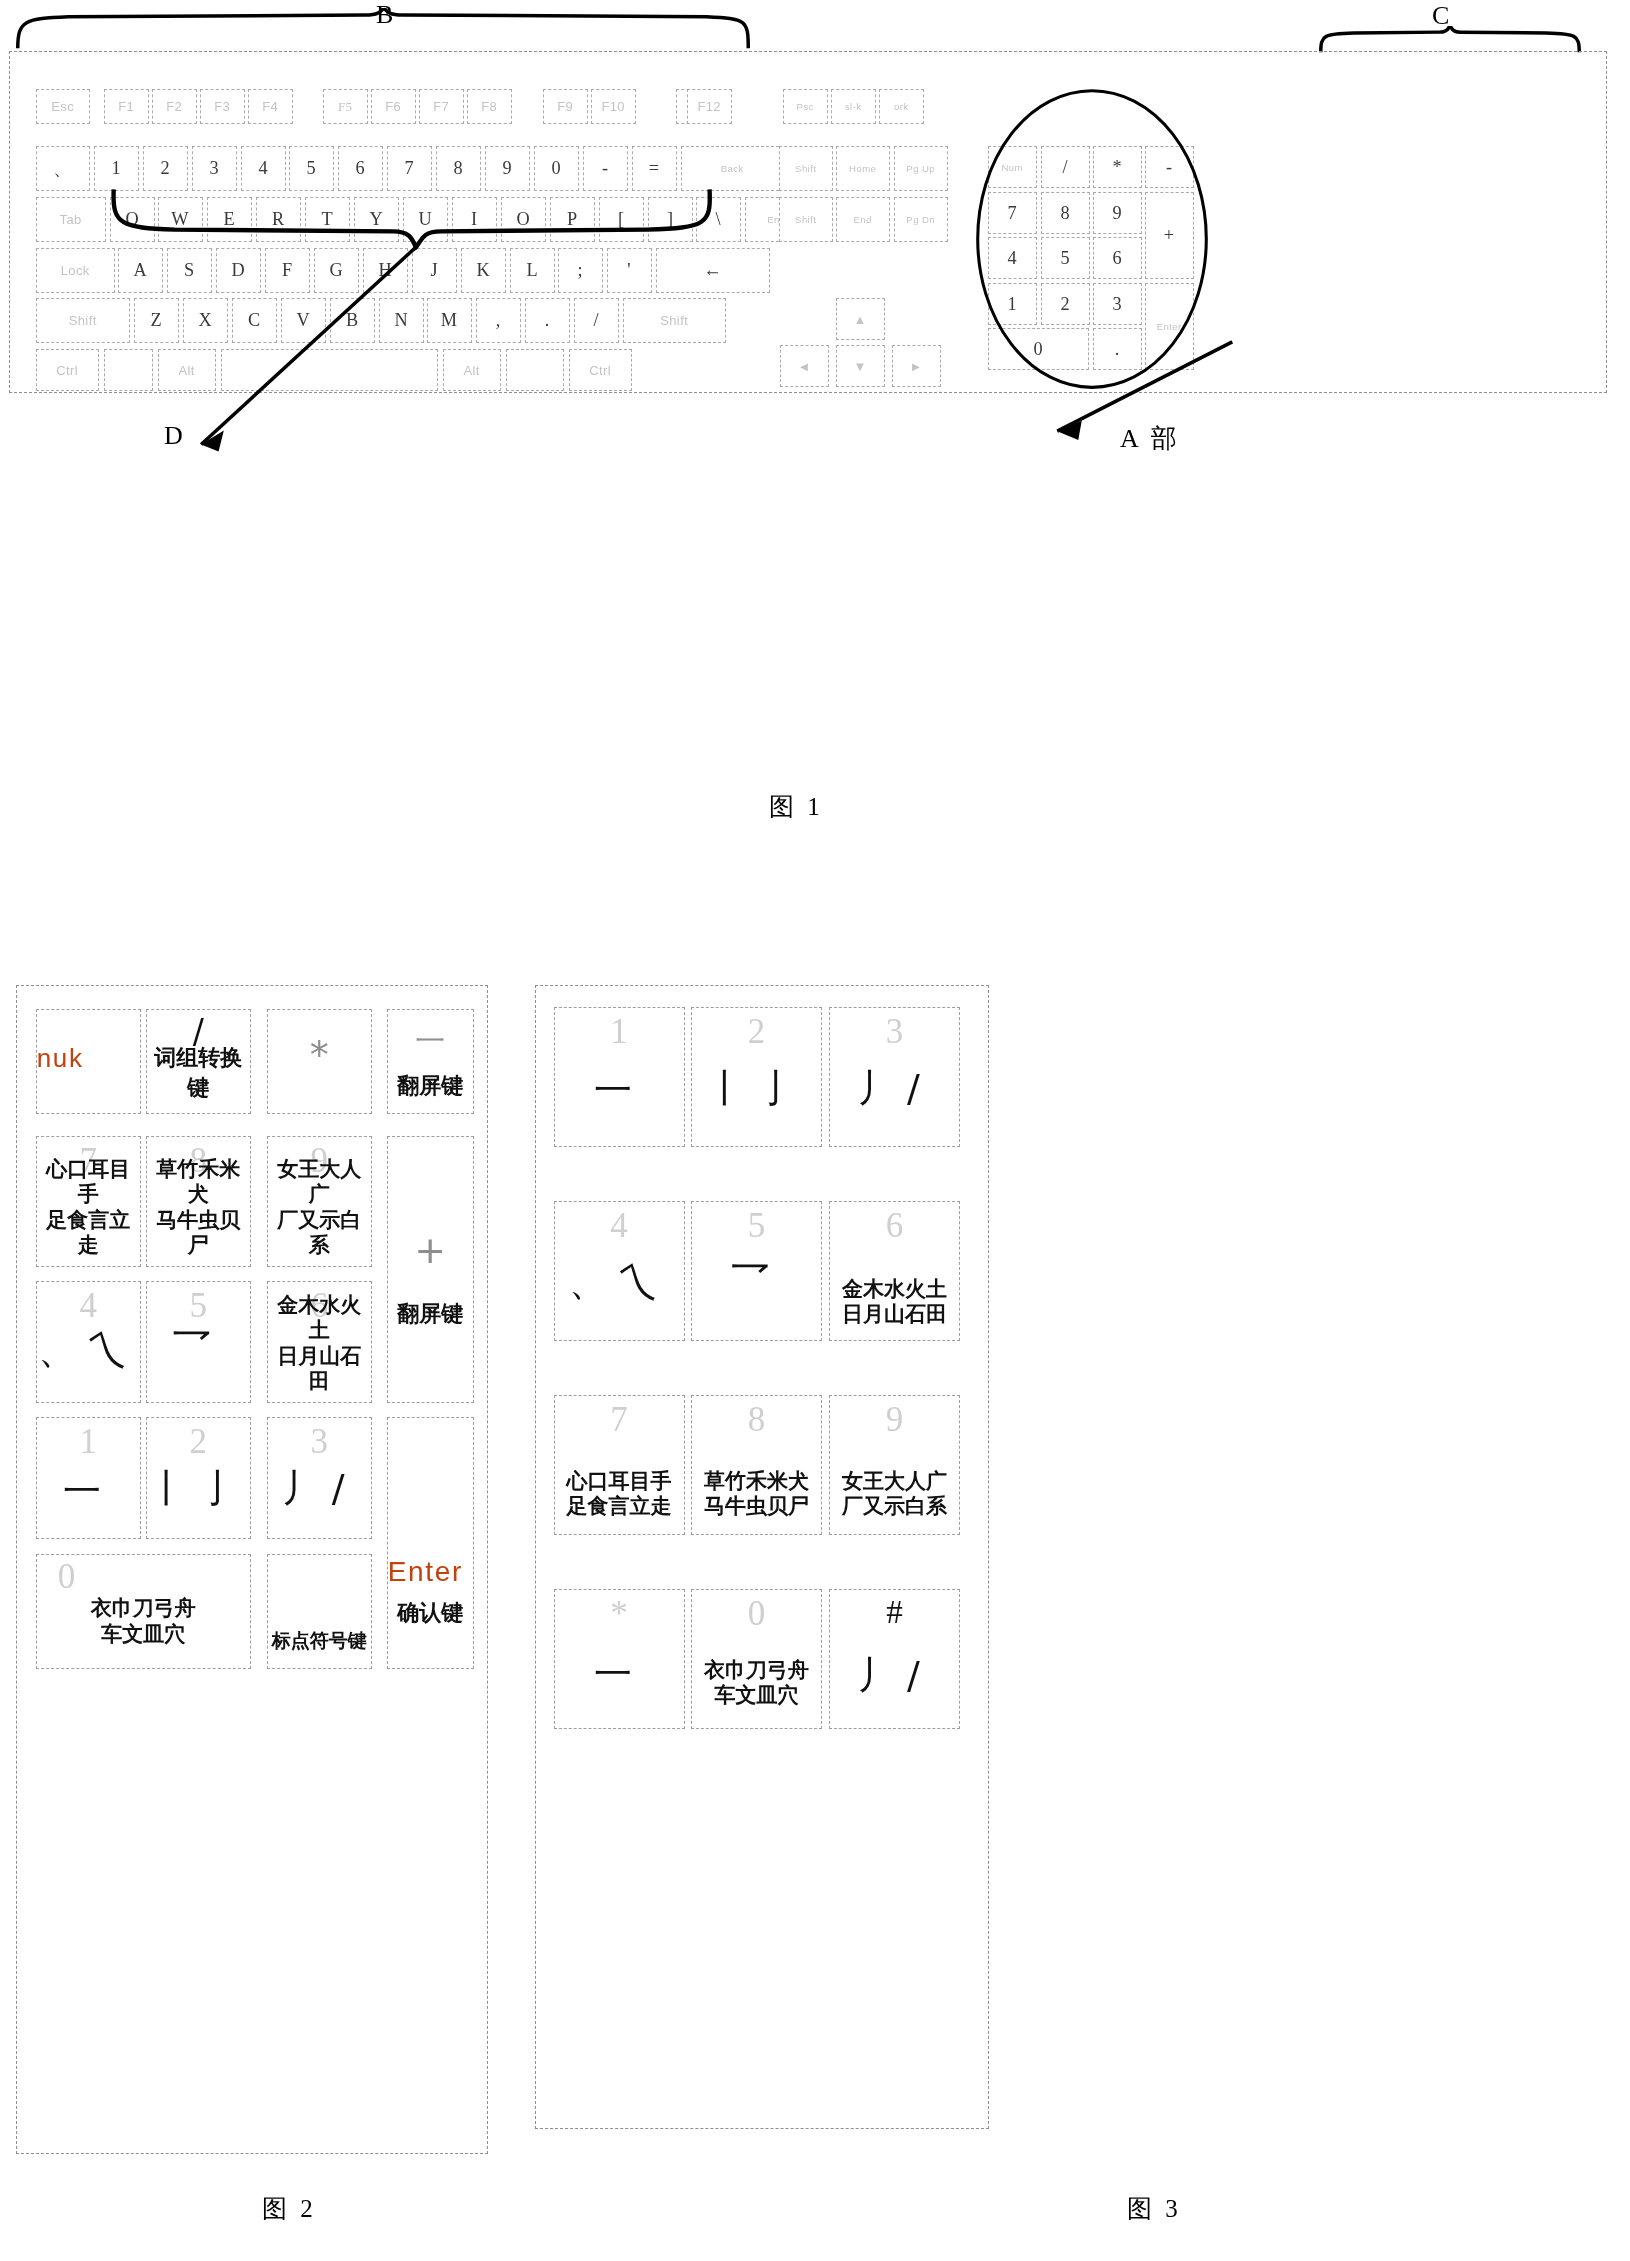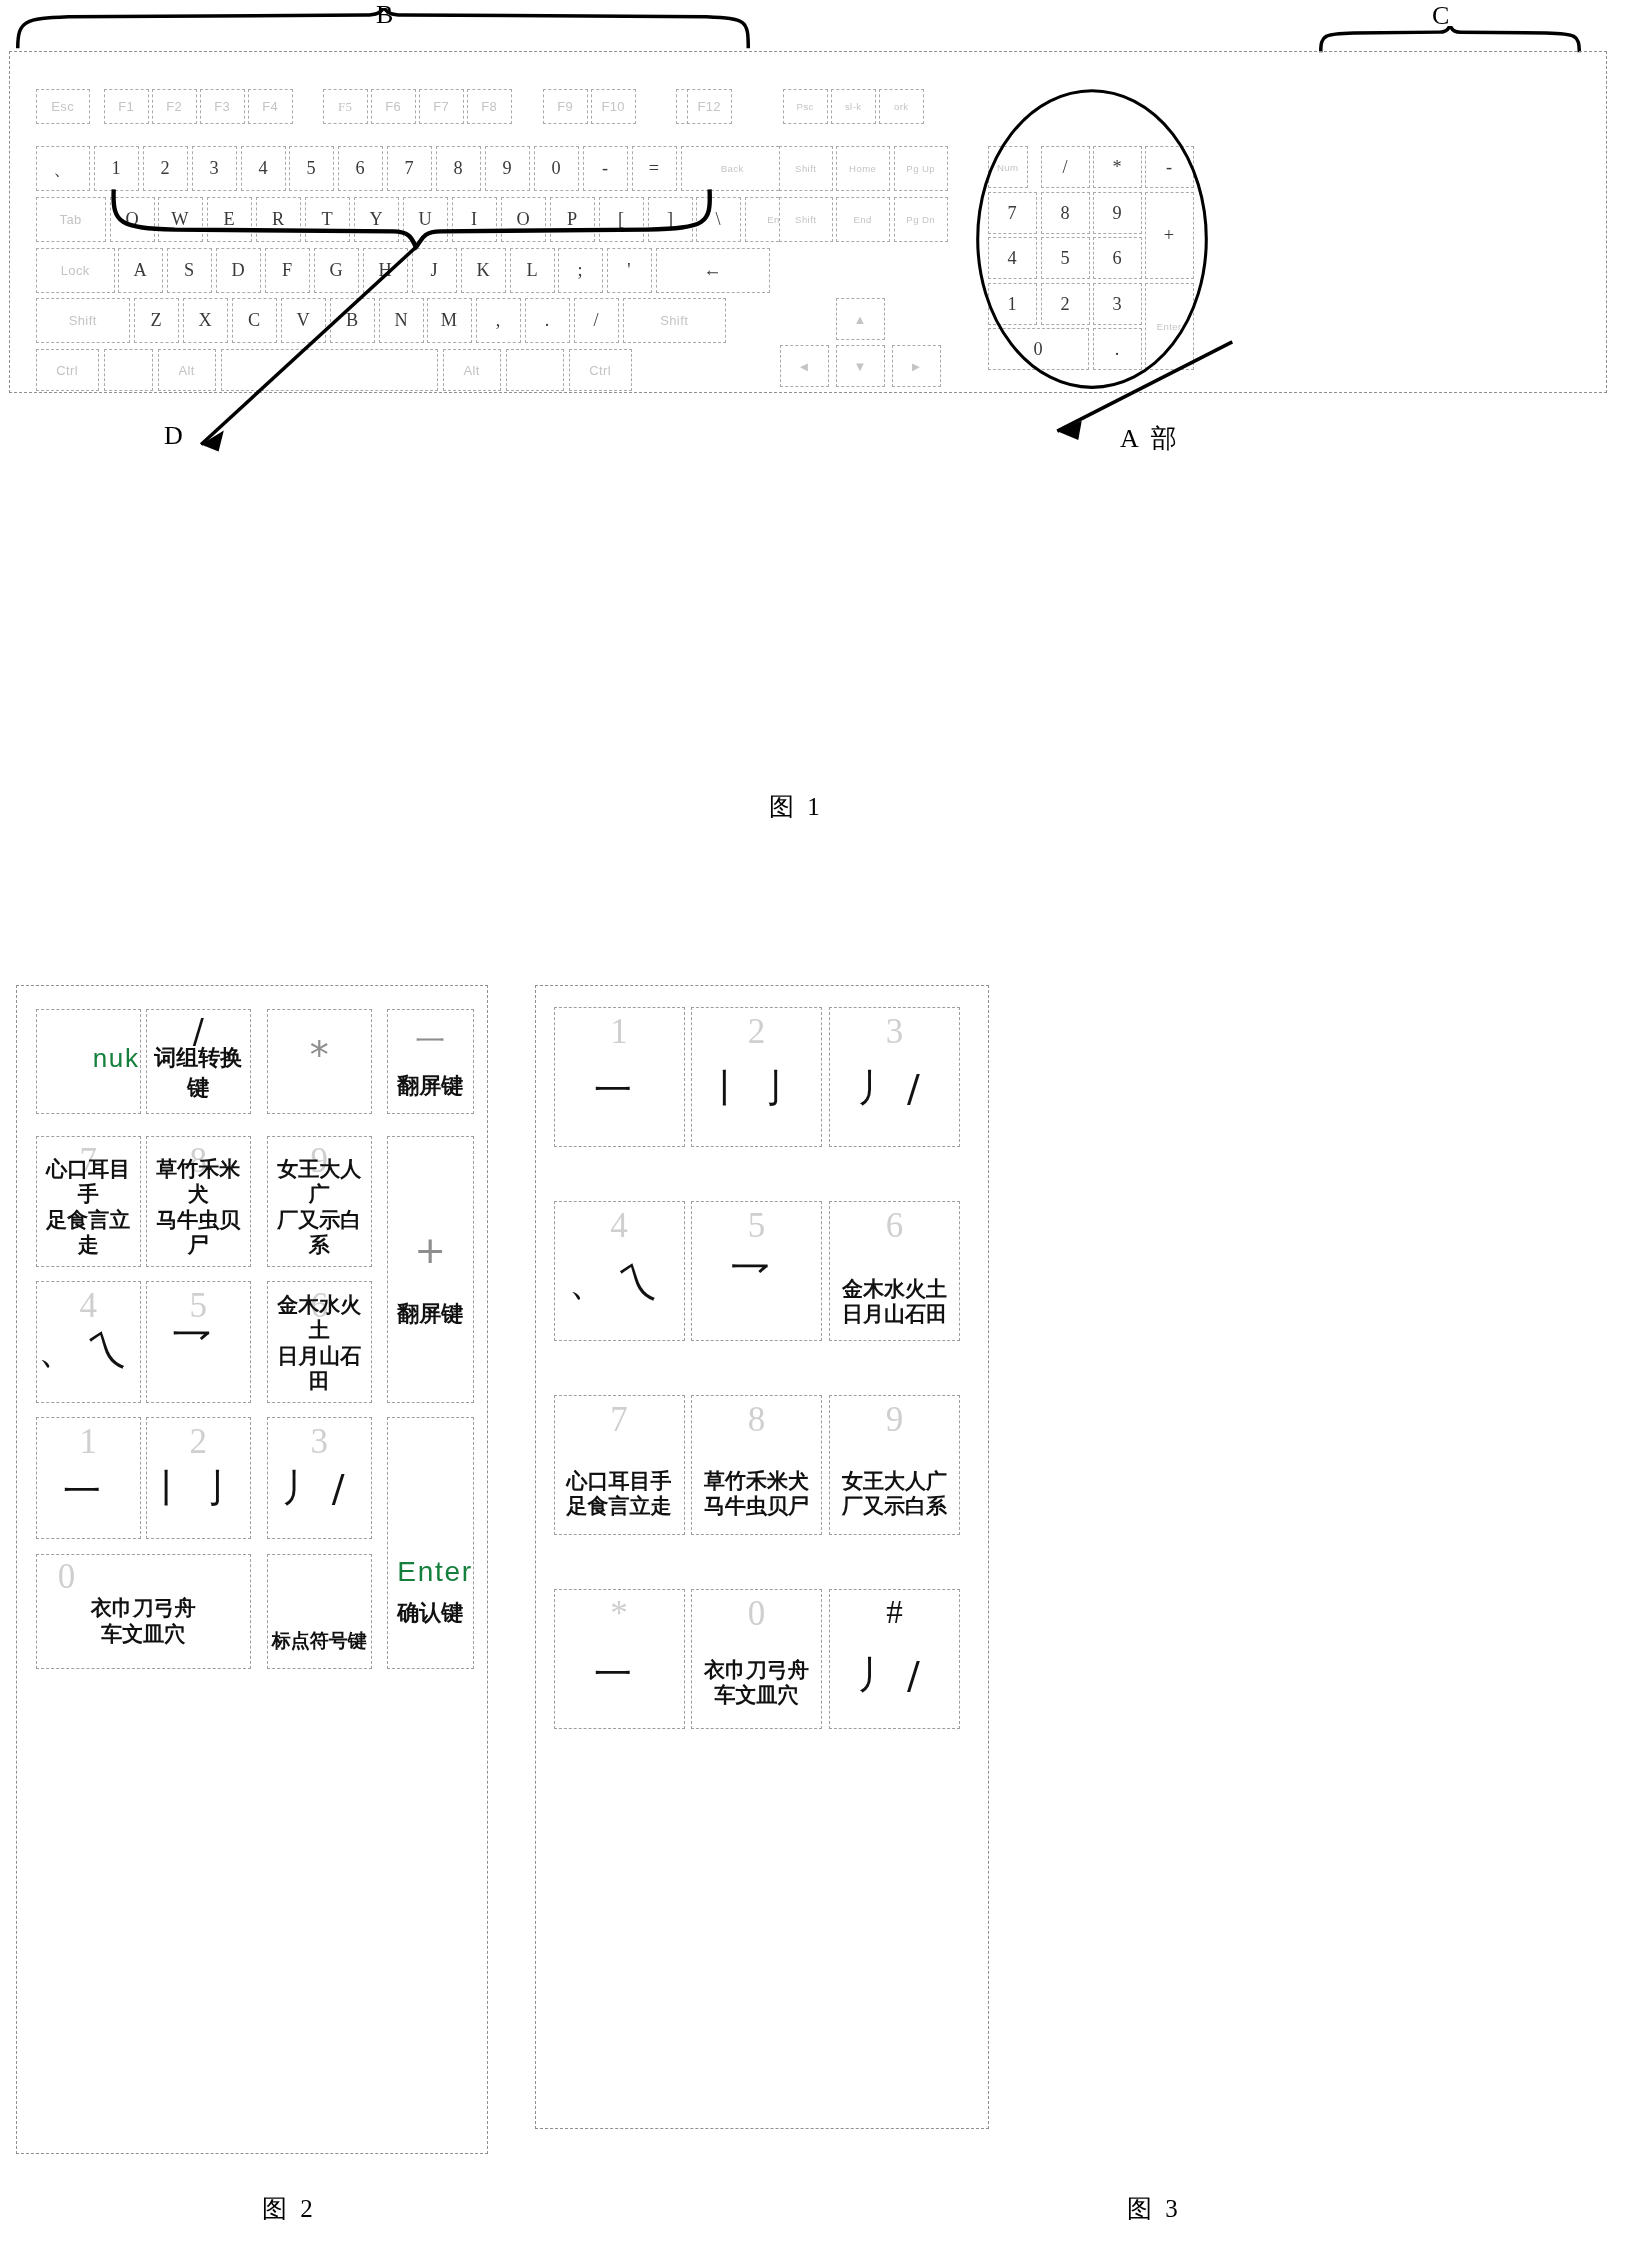--- a/index.html
+++ b/index.html
@@ -50,22 +50,22 @@
     font-family:"Liberation Serif",serif;font-size:35px;color:#cfcfcf;
   }
   .pkNum.c{ left:0;right:0;text-align:center; }
   .pkStroke{                  
     position:absolute;left:0;right:0;top:38px;text-align:center;
     font-family:"DejaVu Sans","Liberation Sans",sans-serif;
     font-size:38px;color:#111;letter-spacing:12.2px;line-height:1;
   }
   .pkGhostWord{               
     position:absolute;left:0;right:0;
-    text-align:right;font-family:"Liberation Sans",sans-serif;
-    font-size:26px;color:#15803d;letter-spacing:1.7px;
+    text-align:left;font-family:"Liberation Sans",sans-serif;
+    font-size:26px;color:#c2410c;letter-spacing:1.7px;
   }
   .pkCn{                      
     position:absolute;left:0;right:0;bottom:7px;
     text-align:center;font-family:"DejaVu Sans","Liberation Sans",sans-serif;
     font-size:21px;color:#111;line-height:1.22;font-weight:700;
     letter-spacing:0px;
   }
   .pkCn.mid{ top:50%;transform:translateY(-50%);bottom:auto; }
   .pkLabel{                   
     position:absolute;left:0;right:0;
@@ -178,21 +178,21 @@
     <div class="kbKey tiny" style="left:884px;top:94px;width:54px;height:45px;">Pg Up</div>
     <div class="kbKey tiny" style="left:769px;top:145px;width:54px;height:45px;">Shift</div>
     <div class="kbKey tiny" style="left:826px;top:145px;width:54px;height:45px;">End</div>
     <div class="kbKey tiny" style="left:884px;top:145px;width:54px;height:45px;">Pg Dn</div>
 
     <div class="kbKey" style="left:826px;top:246px;width:49px;height:42px;">▲</div>
     <div class="kbKey" style="left:770px;top:293px;width:49px;height:42px;">◄</div>
     <div class="kbKey" style="left:826px;top:293px;width:49px;height:42px;">▼</div>
     <div class="kbKey" style="left:882px;top:293px;width:49px;height:42px;">►</div>
 
-    <div class="kbKey tiny" style="left:978px;top:94px;width:40px;height:42px;text-align:center;">Num</div>
+    <div class="kbKey tiny" style="left:978px;top:94px;width:49px;height:42px;text-align:center;">Num</div>
     <div class="kbKey num" style="left:1031px;top:94px;width:49px;height:42px;">/</div>
     <div class="kbKey num" style="left:1083px;top:94px;width:49px;height:42px;">*</div>
     <div class="kbKey num" style="left:1135px;top:94px;width:49px;height:42px;">-</div>
     <div class="kbKey num" style="left:978px;top:140px;width:49px;height:42px;">7</div>
     <div class="kbKey num" style="left:1031px;top:140px;width:49px;height:42px;">8</div>
     <div class="kbKey num" style="left:1083px;top:140px;width:49px;height:42px;">9</div>
     <div class="kbKey num" style="left:1135px;top:140px;width:49px;height:87px;">+</div>
     <div class="kbKey num" style="left:978px;top:185px;width:49px;height:42px;">4</div>
     <div class="kbKey num" style="left:1031px;top:185px;width:49px;height:42px;">5</div>
     <div class="kbKey num" style="left:1083px;top:185px;width:49px;height:42px;">6</div>

